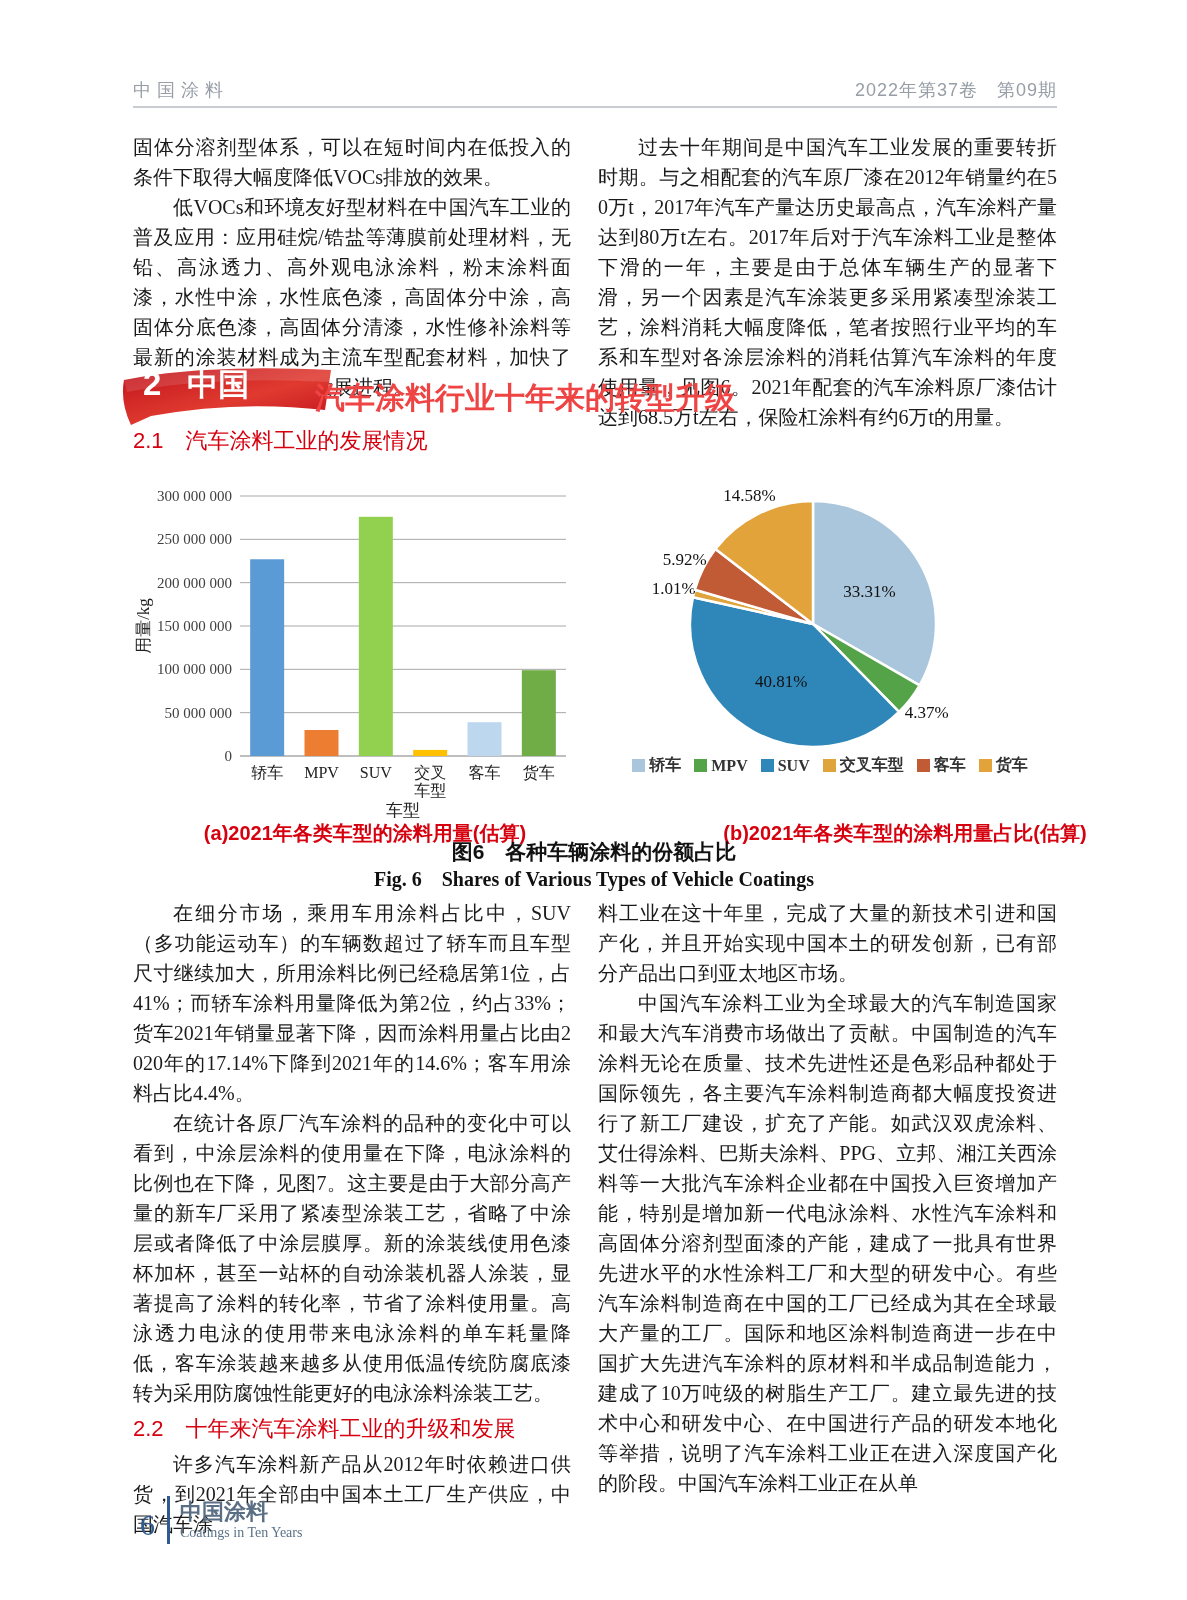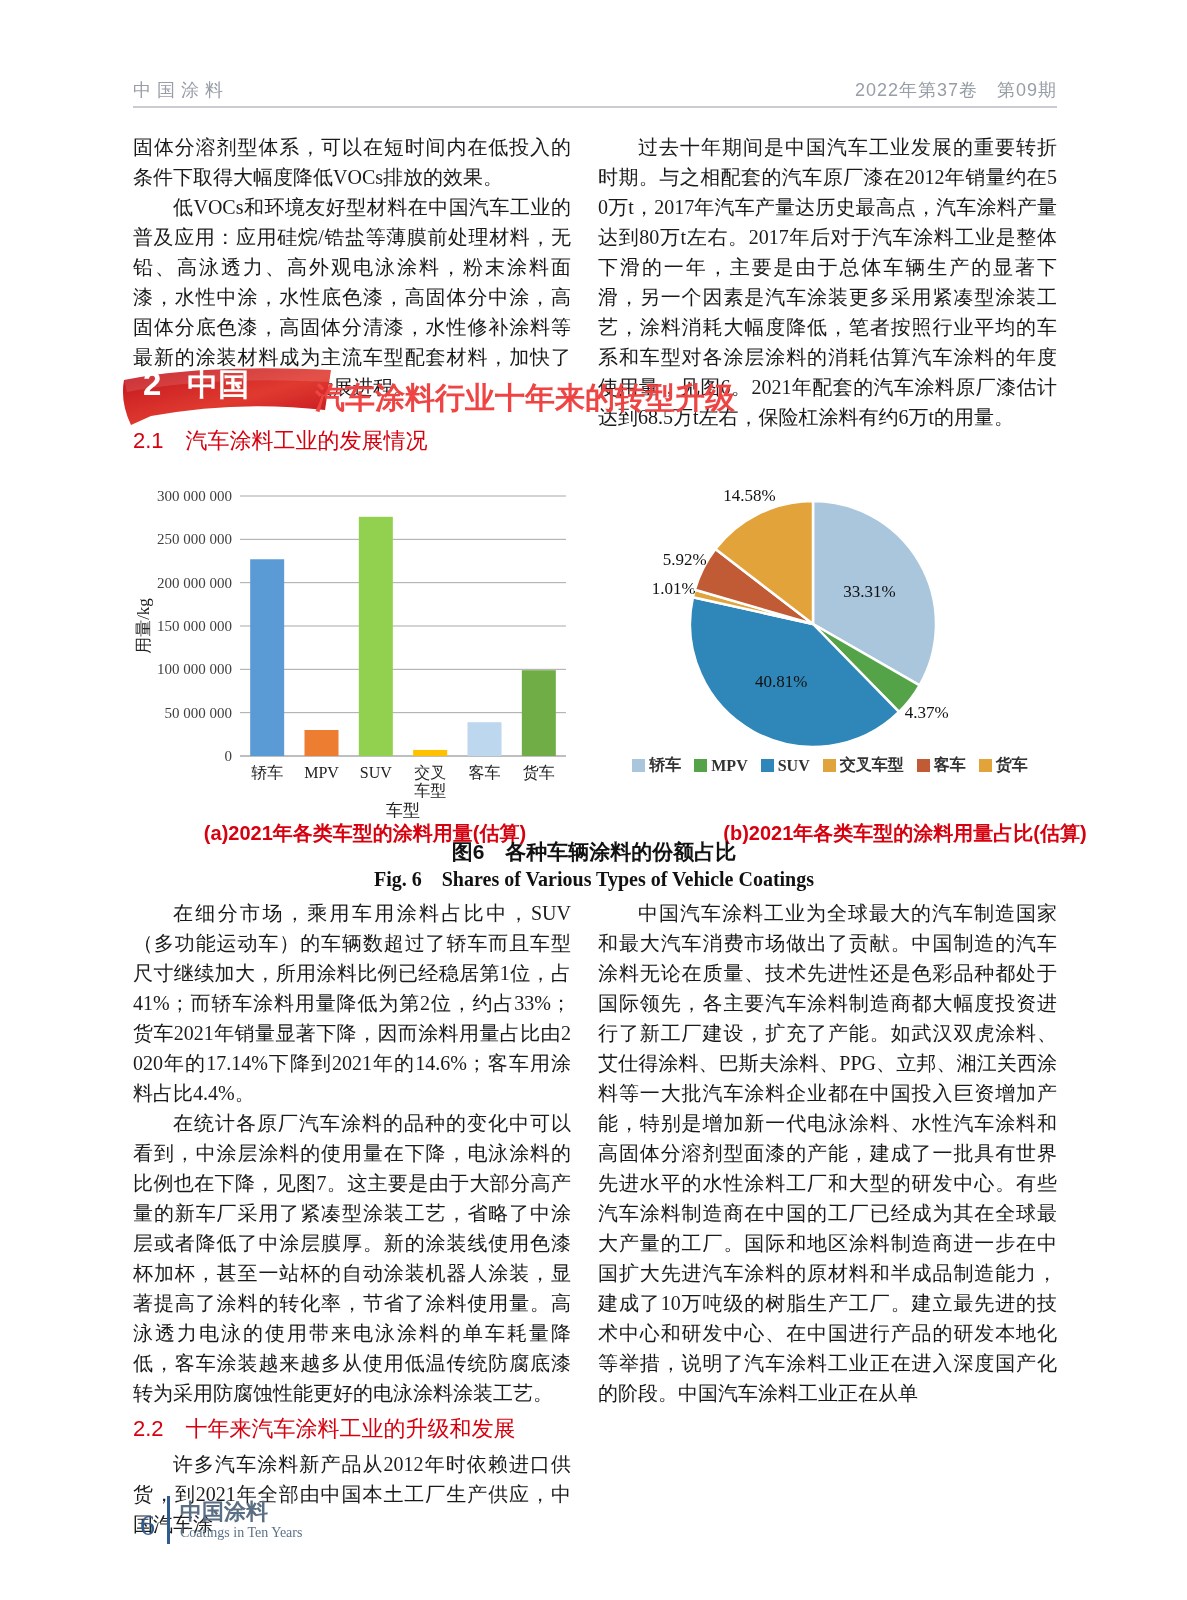--- a/index.html
+++ b/index.html
@@ -192,20 +192,21 @@
 <div class="abs textblock" style="left:133px;top:898px;width:438px;">
   <p class="indent">在细分市场，乘用车用涂料占比中，SUV（多功能运动车）的车辆数超过了轿车而且车型尺寸继续加大，所用涂料比例已经稳居第1位，占41%；而轿车涂料用量降低为第2位，约占33%；货车2021年销量显著下降，因而涂料用量占比由2020年的17.14%下降到2021年的14.6%；客车用涂料占比4.4%。</p>
   <p class="indent">在统计各原厂汽车涂料的品种的变化中可以看到，中涂层涂料的使用量在下降，电泳涂料的比例也在下降，见图7。这主要是由于大部分高产量的新车厂采用了紧凑型涂装工艺，省略了中涂层或者降低了中涂层膜厚。新的涂装线使用色漆杯加杯，甚至一站杯的自动涂装机器人涂装，显著提高了涂料的转化率，节省了涂料使用量。高泳透力电泳的使用带来电泳涂料的单车耗量降低，客车涂装越来越多从使用低温传统防腐底漆转为采用防腐蚀性能更好的电泳涂料涂装工艺。</p>
   <div class="subheading" style="margin:6px 0 5px 0;">
     <span class="sh-num">2.2</span><span>十年来汽车涂料工业的升级和发展</span>
   </div>
   <p class="indent">许多汽车涂料新产品从2012年时依赖进口供货，到2021年全部由中国本土工厂生产供应，中国汽车涂</p>
 </div>
 
 <div class="abs textblock" style="left:598px;top:898px;width:459px;">
+  <p>料工业在这十年里，完成了大量的新技术引进和国产化，并且开始实现中国本土的研发创新，已有部分产品出口到亚太地区市场。</p>
   <p class="indent">中国汽车涂料工业为全球最大的汽车制造国家和最大汽车消费市场做出了贡献。中国制造的汽车涂料无论在质量、技术先进性还是色彩品种都处于国际领先，各主要汽车涂料制造商都大幅度投资进行了新工厂建设，扩充了产能。如武汉双虎涂料、艾仕得涂料、巴斯夫涂料、PPG、立邦、湘江关西涂料等一大批汽车涂料企业都在中国投入巨资增加产能，特别是增加新一代电泳涂料、水性汽车涂料和高固体分溶剂型面漆的产能，建成了一批具有世界先进水平的水性涂料工厂和大型的研发中心。有些汽车涂料制造商在中国的工厂已经成为其在全球最大产量的工厂。国际和地区涂料制造商进一步在中国扩大先进汽车涂料的原材料和半成品制造能力，建成了10万吨级的树脂生产工厂。建立最先进的技术中心和研发中心、在中国进行产品的研发本地化等举措，说明了汽车涂料工业正在进入深度国产化的阶段。中国汽车涂料工业正在从单</p>
 </div>
 
 <div class="page-footer">
   <div class="page-num">6</div>
   <div class="foot-bar"></div>
   <div>
     <div class="foot-cn">中国涂料</div>
     <div class="foot-en">Coatings in Ten Years</div>
   </div>

